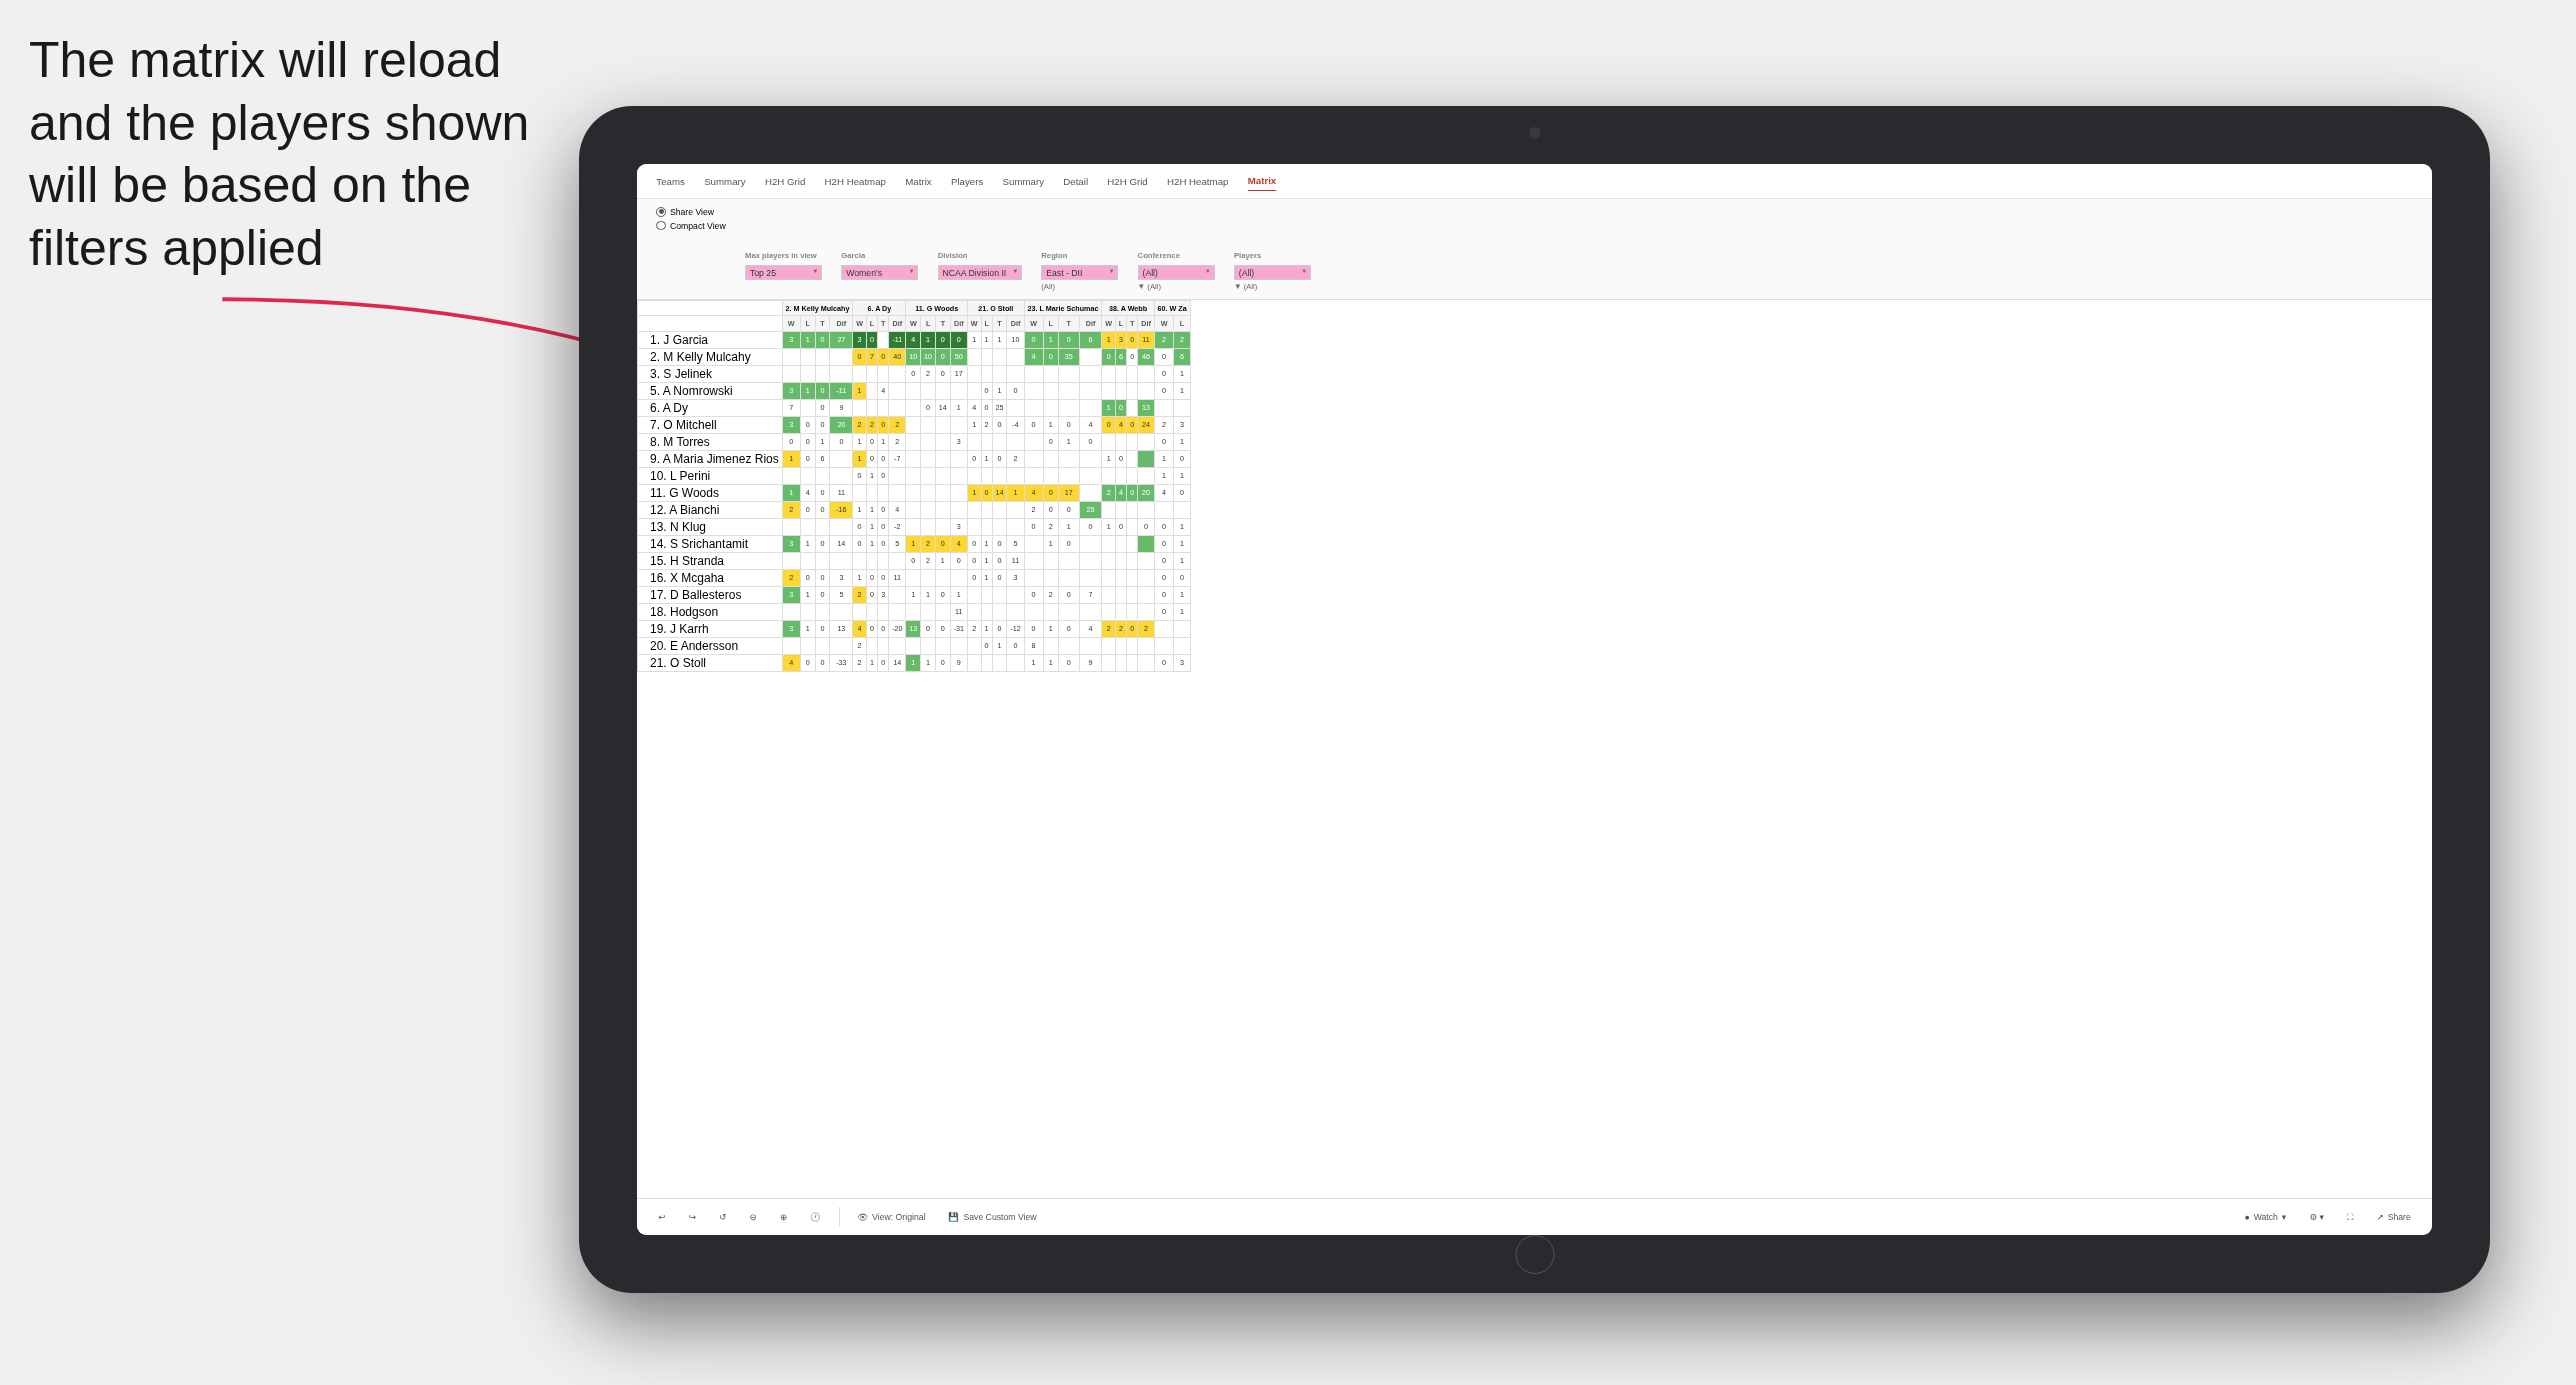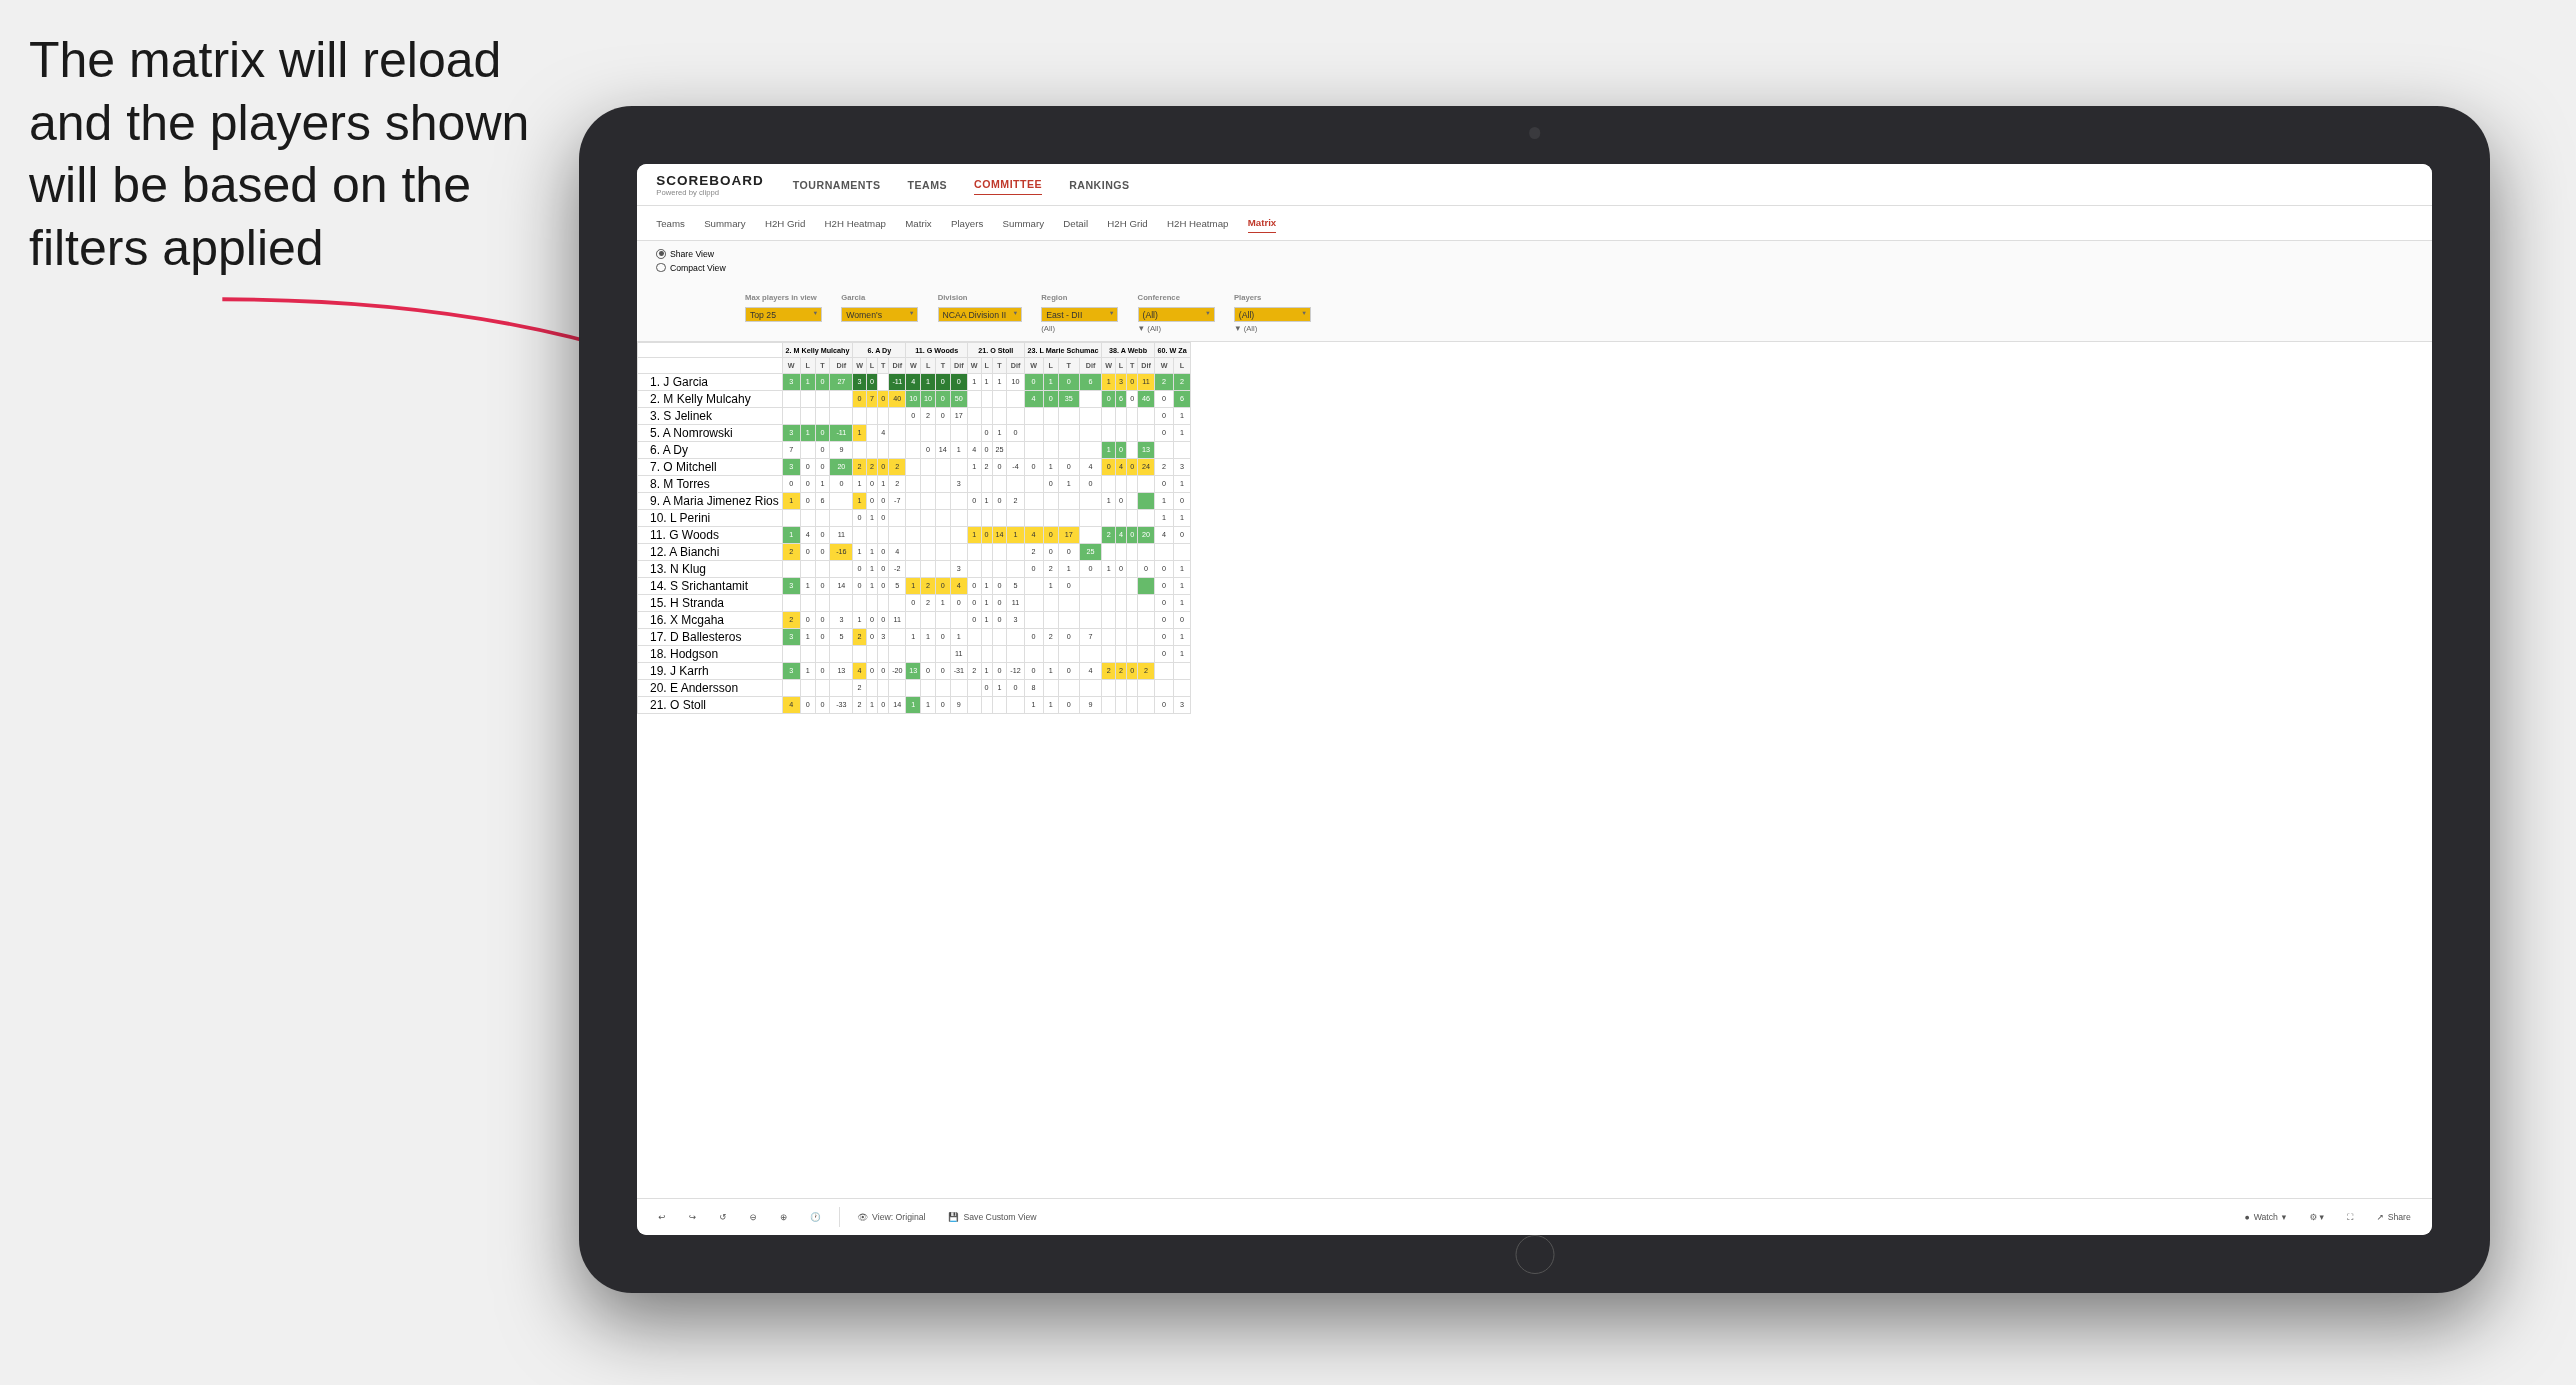--- a/index.html
+++ b/index.html
@@ -177,21 +177,21 @@
       font-size: 7.7px;
       color: #888;
       font-weight: 600;
     }
 
     .filter-select {
       font-size: 8.7px;
       color: #333;
       border: 1px solid #ccc;
       padding: 1.9px 13.5px 1.9px 3.9px;
-      background: #eab308;
+      background: #f9a8d4;
       appearance: none;
       position: relative;
       min-width: 77px;
     }
 
     .filter-select-wrapper {
       position: relative;
       display: inline-block;
     }
 
@@ -355,32 +355,20 @@
   </defs>
   <path d="M 80 20 Q 400 20 620 120" stroke="#e0284f" stroke-width="4" fill="none" marker-end="url(#arrowhead)"></path>
 </svg>
 
 <div class="tablet">
   <div class="camera"></div>
   <div class="home-btn"></div>
 
   <div class="tablet-screen">
 
-    <div class="nav-bar">
-      <div class="logo-area">
-        <span class="logo-title">SCOREBOARD</span>
-        <span class="logo-sub">Powered by clippd</span>
-      </div>
-      <div class="nav-items">
-        <span class="nav-item">TOURNAMENTS</span>
-        <span class="nav-item">TEAMS</span>
-        <span class="nav-item active">COMMITTEE</span>
-        <span class="nav-item">RANKINGS</span>
-      </div>
-    </div>
 
     <div class="sub-nav">
       <span class="sub-nav-item">Teams</span>
       <span class="sub-nav-item">Summary</span>
       <span class="sub-nav-item">H2H Grid</span>
       <span class="sub-nav-item">H2H Heatmap</span>
       <span class="sub-nav-item">Matrix</span>
       <span class="sub-nav-item">Players</span>
       <span class="sub-nav-item">Summary</span>
       <span class="sub-nav-item">Detail</span>

